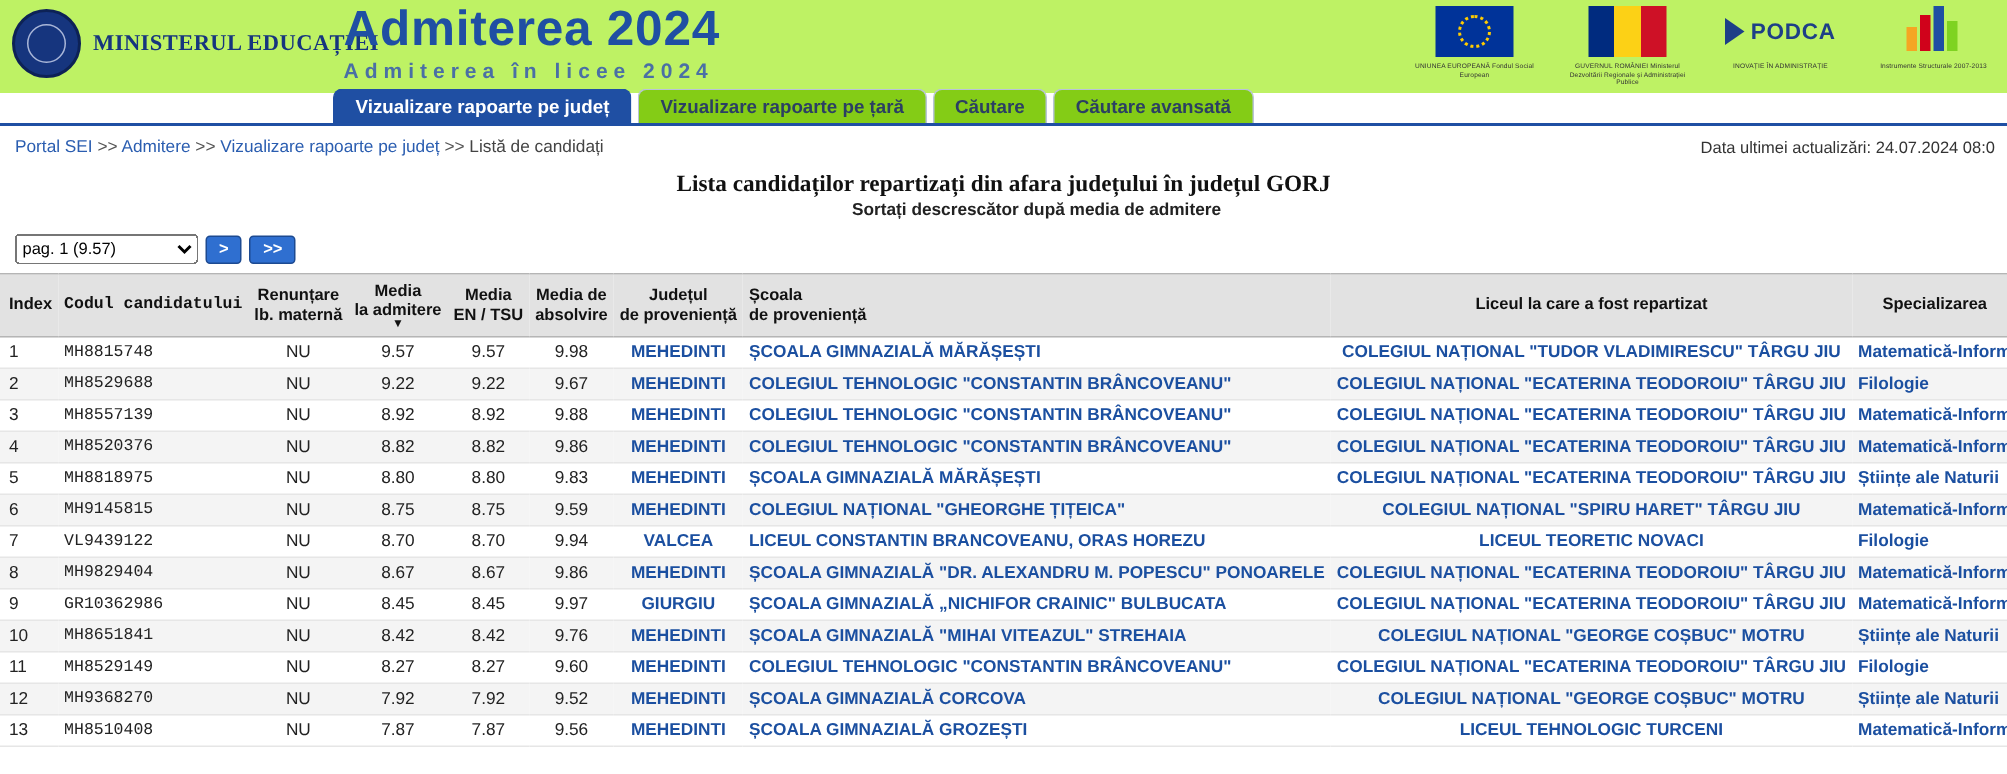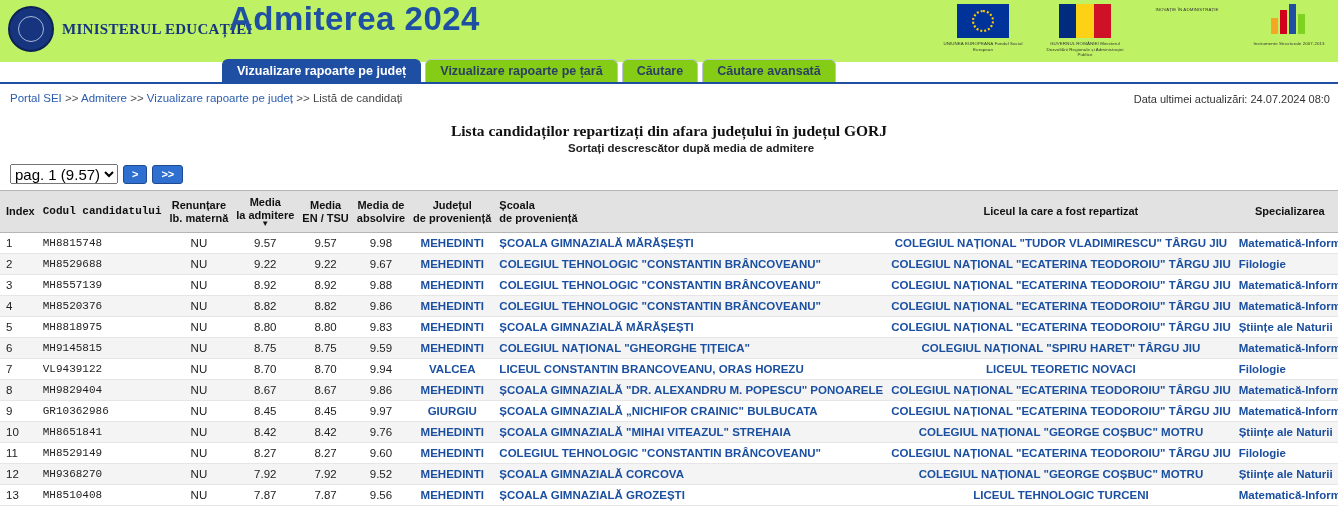--- a/index.html
+++ b/index.html
@@ -127,37 +127,37 @@
   .breadcrumb a { color:#2a5db0; text-decoration:none; }
   .breadcrumb .sep { color:#555; }
   .updated {
     position:absolute; right:8px; top:9px; font-size:11px; color:#333;
   }
   .page-title {
     text-align:center;
     font-size:15.5px;
     font-weight:bold;
     color:#111;
-    margin-top:12px;
+    margin-top:4px;
     font-family:"Liberation Serif", serif;
   }
   .page-subtitle {
     text-align:center;
     font-size:11.5px;
     font-weight:bold;
     color:#222;
     margin-top:2px;
     padding-left:44px;
   }
   .pager {
     margin:10px 0 6px 10px;
     display:flex; align-items:center; gap:5px;
   }
   .pager select {
-    width:108px; height:20px; font-size:15px;
+    width:122px; height:20px; font-size:11px;
     font-family:"Liberation Sans", sans-serif;
   }
   .pg-btn {
     background:#2f6fd0;
     color:#fff;
     border:1px solid #1d4a91;
     border-radius:3px;
     font-size:11px;
     font-weight:bold;
     padding:2px 8px;
@@ -206,20 +206,21 @@
 <div class="header">
   <div class="min-logo">
     <div class="seal">
       <div class="inner"></div>
     </div>
     <div class="min-name">MINISTERUL EDUCAȚIEI</div>
   </div>
 
   <div class="title-block">
     <div class="title-main">Admiterea 2024</div>
+    <div class="title-sub">Admiterea în licee 2024</div>
   </div>
 
   <div class="eu-logos">
     <div class="logo-item">
       <div class="flag-eu">
           <div class="stars"></div>
         </div>
       <div class="cap">UNIUNEA EUROPEANĂ
 Fondul Social European</div>
     </div>
@@ -227,20 +228,24 @@
       <div class="flag-ro">
           <i class="b"></i>
           <i class="y"></i>
           <i class="r"></i>
         </div>
       <div class="cap">GUVERNUL ROMÂNIEI
 Ministerul Dezvoltării Regionale
 și Administrației Publice</div>
     </div>
     <div class="logo-item">
+      <div class="podca">
+        <span class="mark"></span>
+        <span class="txt">PODCA</span>
+      </div>
       <div class="cap">INOVAȚIE ÎN ADMINISTRAȚIE</div>
     </div>
     <div class="logo-item">
       <div class="instr">
         <span class="bar" style="left:8px;height:16px;background:#f5a623;"></span>
         <span class="bar" style="left:17px;height:24px;background:#d0021b;"></span>
         <span class="bar" style="left:26px;height:30px;background:#1f4fa3;"></span>
         <span class="bar" style="left:35px;height:20px;background:#7ed321;"></span>
       </div>
       <div class="cap">Instrumente Structurale

